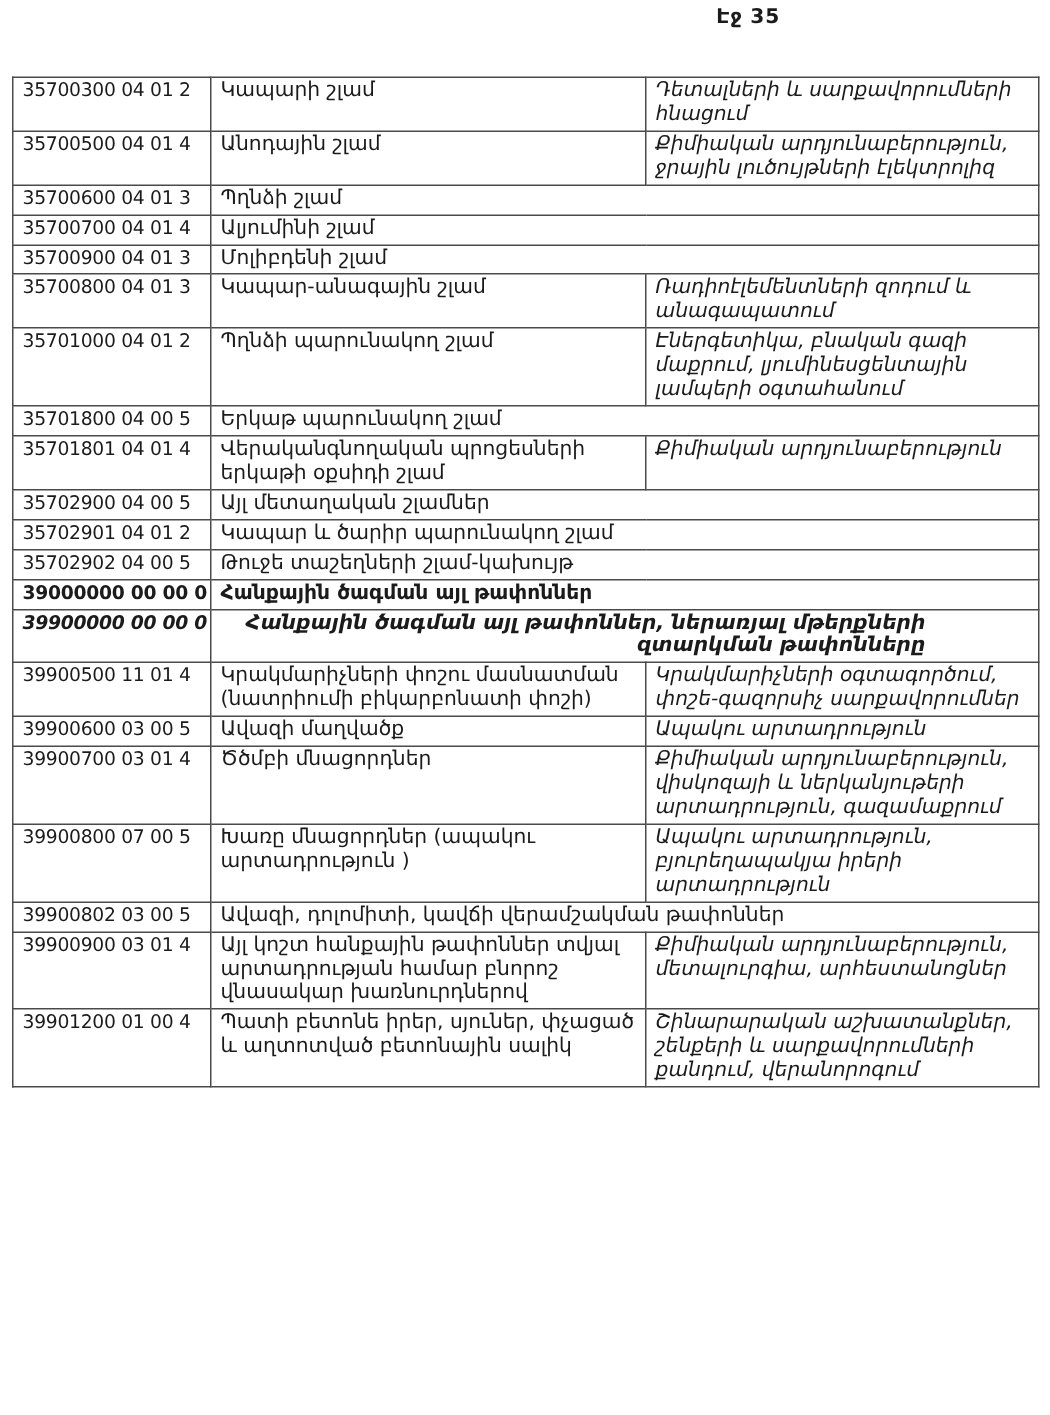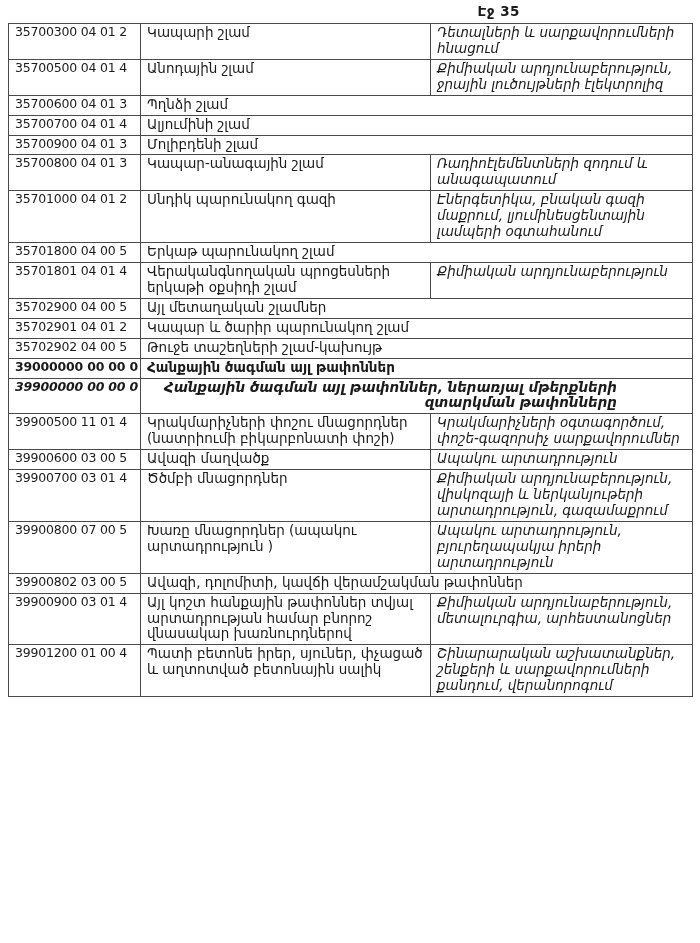--- a/index.html
+++ b/index.html
@@ -26,20 +26,21 @@
     font-weight: bold;
     letter-spacing: 0.5px;
   }
   table.waste-table {
     border-collapse: collapse;
     table-layout: fixed;
     width: 684px;
     margin-left: 8px;
     font-size: 13.5px;
     line-height: 1.18;
+    margin-top: 28px;
   }
   table.waste-table td {
     border: 1px solid #4a4a4a;
     vertical-align: top;
     padding: 1px 6px 2px 6px;
     overflow: hidden;
     word-wrap: break-word;
   }
   td.code-cell {
     font-size: 12.5px;
@@ -115,21 +116,21 @@
     <td class="name-cell">
             <div>Կապար-անագային շլամ</div>
           </td>
     <td class="source-cell">
             <div>Ռադիոէլեմենտների զոդում և անագապատում</div>
           </td>
   </tr>
         <tr>
     <td class="code-cell">35701000 04 01 2</td>
     <td class="name-cell">
-            <div>Սնդիկ պարունակող գազի</div>
+            <div>Պղնձի պարունակող շլամ</div>
           </td>
     <td class="source-cell">
             <div>Էներգետիկա, բնական գազի մաքրում, լյումինեսցենտային լամպերի օգտահանում</div>
           </td>
   </tr>
         <tr>
     <td class="code-cell">35701800 04 00 5</td>
     <td class="name-cell" colspan="2">
             <div>Երկաթ պարունակող շլամ</div>
           </td>
@@ -175,21 +176,21 @@
         <tr class="bold-italic">
     <td class="code-cell">39900000 00 00 0</td>
     <td class="name-cell" colspan="2">
             <div>Հանքային ծագման այլ թափոններ, ներառյալ մթերքների զտարկման  թափոնները</div>
           </td>
 
   </tr>
         <tr>
     <td class="code-cell">39900500 11 01 4</td>
     <td class="name-cell">
-            <div>Կրակմարիչների փոշու մնացորդներ (նատրիումի բիկարբոնատի փոշի)</div>
+            <div>Կրակմարիչների փոշու մասնատման (նատրիումի բիկարբոնատի փոշի)</div>
           </td>
     <td class="source-cell">
             <div>Կրակմարիչների օգտագործում, փոշե-գազորսիչ սարքավորումներ</div>
           </td>
   </tr>
         <tr>
     <td class="code-cell">39900600 03 00 5</td>
     <td class="name-cell">
             <div>Ավազի մաղվածք</div>
           </td>

